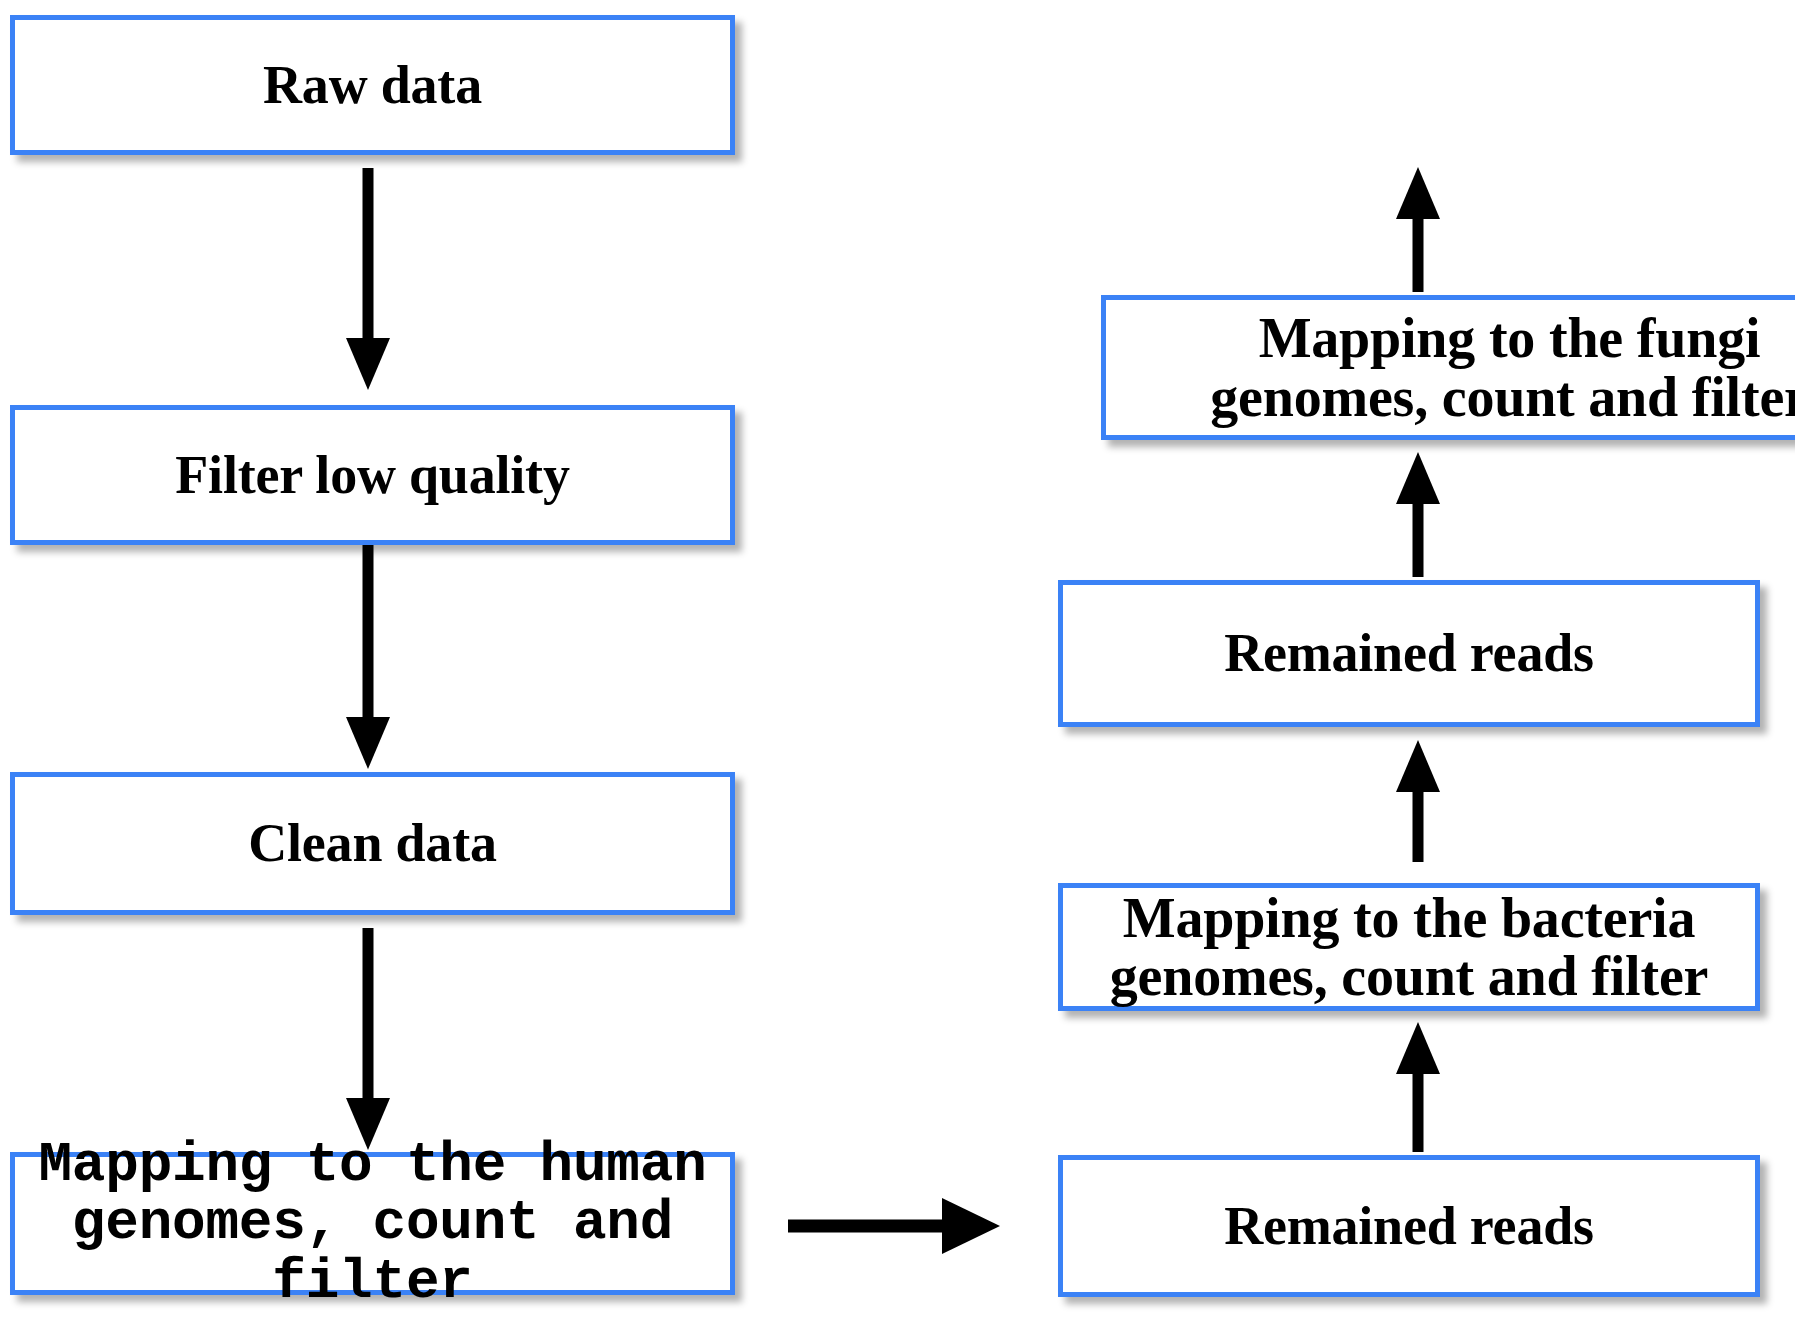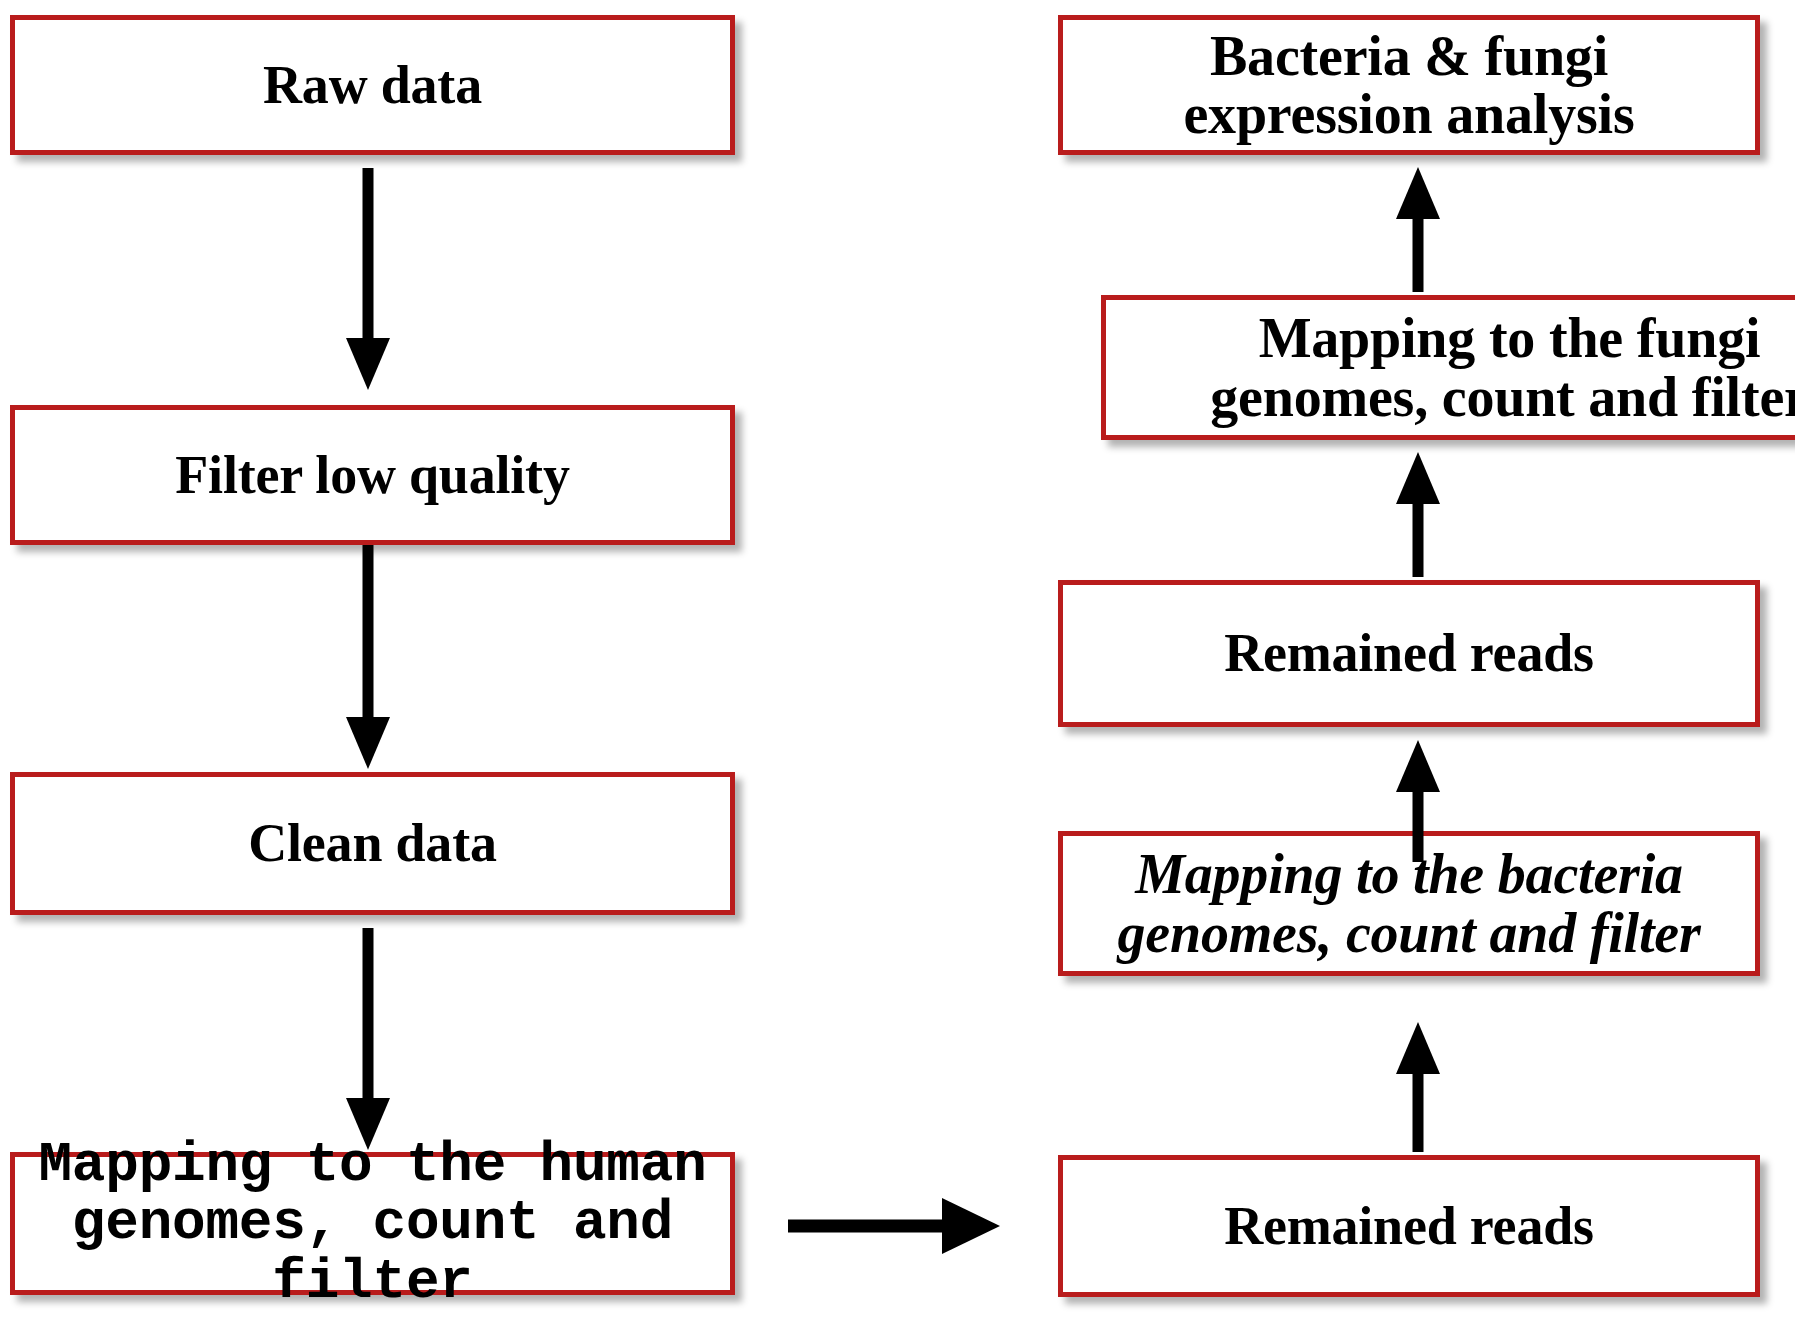--- a/index.html
+++ b/index.html
@@ -12,21 +12,21 @@
     width: 1795px;
     height: 1324px;
     background: #ffffff;
     overflow: hidden;
     font-family: "Liberation Serif", "DejaVu Serif", serif;
   }
   .node {
     position: absolute;
     box-sizing: border-box;
     background: #ffffff;
-    border: 5px solid #b91c1c;
+    border: 5px solid #3b82f6;
     box-shadow: 7px 7px 7px rgba(0,0,0,0.30);
     display: flex;
     align-items: center;
     justify-content: center;
     text-align: center;
   }
   .node .label {
     font-weight: bold;
     color: #000000;
     line-height: 1.04;
@@ -105,32 +105,28 @@
     <div class="node size-1" style="left: 10px; top: 393px; width: 725px; height: 140px; margin-top: 12px;">
       <div class="label">Filter low quality</div>
     </div>
     <div class="node size-1" style="left: 10px; top: 772px; width: 725px; height: 143px;">
       <div class="label">Clean data</div>
     </div>
     <div class="node size-2" style="left: 10px; top: 1152px; width: 725px; height: 143px; font-family: Liberation Mono, monospace;">
       <div class="label">Mapping to the human
 genomes, count and filter</div>
     </div>
-    <div class="node size-2" style="left: 1058px; top: 15px; width: 702px; height: 140px;">
-      <div class="label">Bacteria &amp; fungi
-expression analysis</div>
-    </div>
     <div class="node size-2" style="left: 1101px; top: 295px; width: 784px; height: 145px; padding-left: 33px;">
       <div class="label">Mapping to the fungi
 genomes, count and filter</div>
     </div>
     <div class="node size-1" style="left: 1058px; top: 580px; width: 702px; height: 147px;">
       <div class="label">Remained reads</div>
     </div>
-    <div class="node size-2" style="left: 1058px; top: 831px; width: 702px; height: 145px; font-style: italic;">
+    <div class="node size-2" style="left: 1058px; top: 883px; width: 702px; height: 128px;">
       <div class="label">Mapping to the bacteria
 genomes, count and filter</div>
     </div>
     <div class="node size-1" style="left: 1058px; top: 1155px; width: 702px; height: 142px;">
       <div class="label">Remained reads</div>
     </div>
     <div class="v-arrow down" style="left: 346px; top: 168px; width: 44px; height: 222px;">
       <div class="shaft"></div>
       <div class="head"></div>
     </div>

